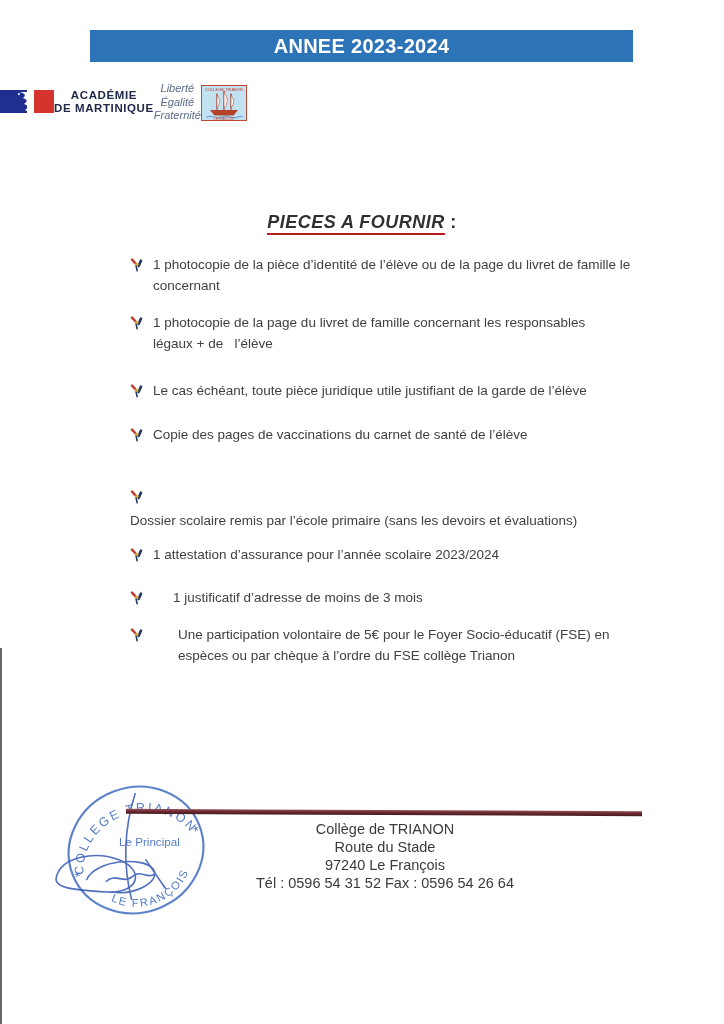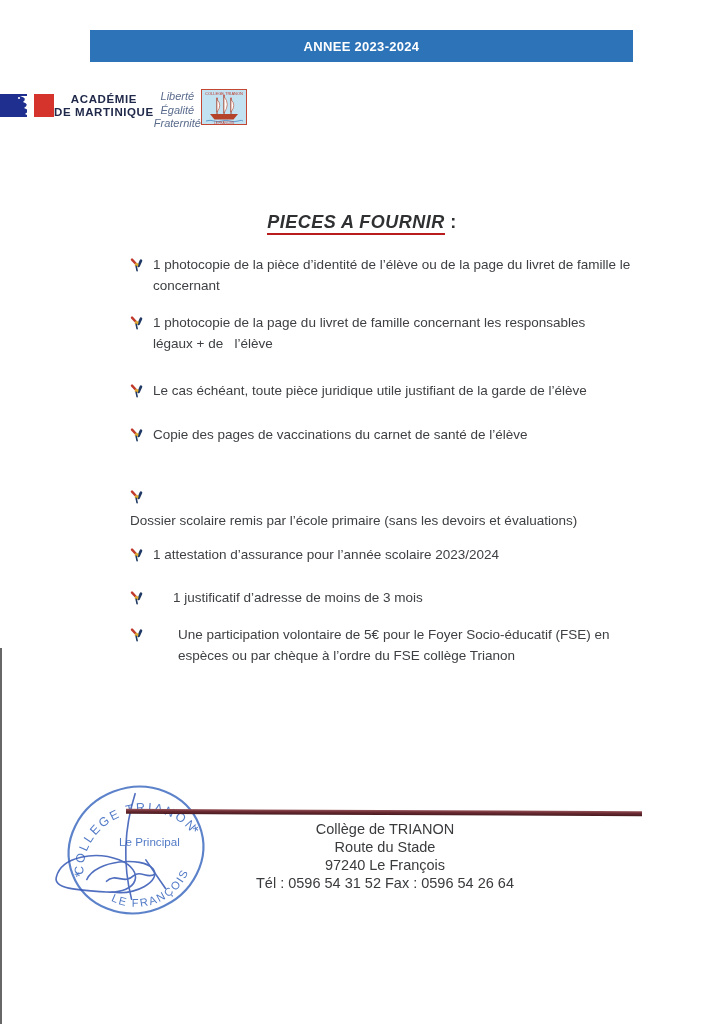--- a/index.html
+++ b/index.html
@@ -5,31 +5,31 @@
   html,body { margin:0; padding:0; background:#e8e8e8; }
   .page {
     position:relative; width:724px; height:1024px; margin:0 auto;
     background:#ffffff; overflow:hidden;
     font-family:"Liberation Sans", sans-serif; color:#3e4043;
   }
   
   .banner {
     position:absolute; left:90px; top:30px; width:543px; height:32px;
     background:#2d73b7; color:#ffffff; display:flex; align-items:center;
-    justify-content:center; font-weight:bold; font-size:13px; letter-spacing:.3px;
+    justify-content:center; font-weight:bold; font-size:20px; letter-spacing:.3px;
   }
   
   .gov-logo {
     position:absolute; left:0; top:80px; width:724px;
     display:flex; align-items:center; text-align:center;
   }
   .flag-svg { display:block; }
   .academy-name { margin-top:2px; font-weight:bold; font-size:11.5px; line-height:13px;
     letter-spacing:.6px; color:#20294a; }
-  .motto { margin-top:10px; font-style:italic; font-size:11px; line-height:13.5px; color:#5a6b8c; }
+  .motto { margin-top:2px; font-style:italic; font-size:11px; line-height:13.5px; color:#5a6b8c; }
   .emblem { margin-top:3px; }
   
   .title {
     position:absolute; left:0; top:212px; width:724px; text-align:center;
     font-size:18px; font-weight:bold; letter-spacing:.5px; color:#2f3032; margin:0;
   }
   .title .u { border-bottom:2px solid #b91c1c; padding-bottom:1px;font-style:italic; }
   
   .list {
     position:absolute; left:130px; top:254px; width:520px;

